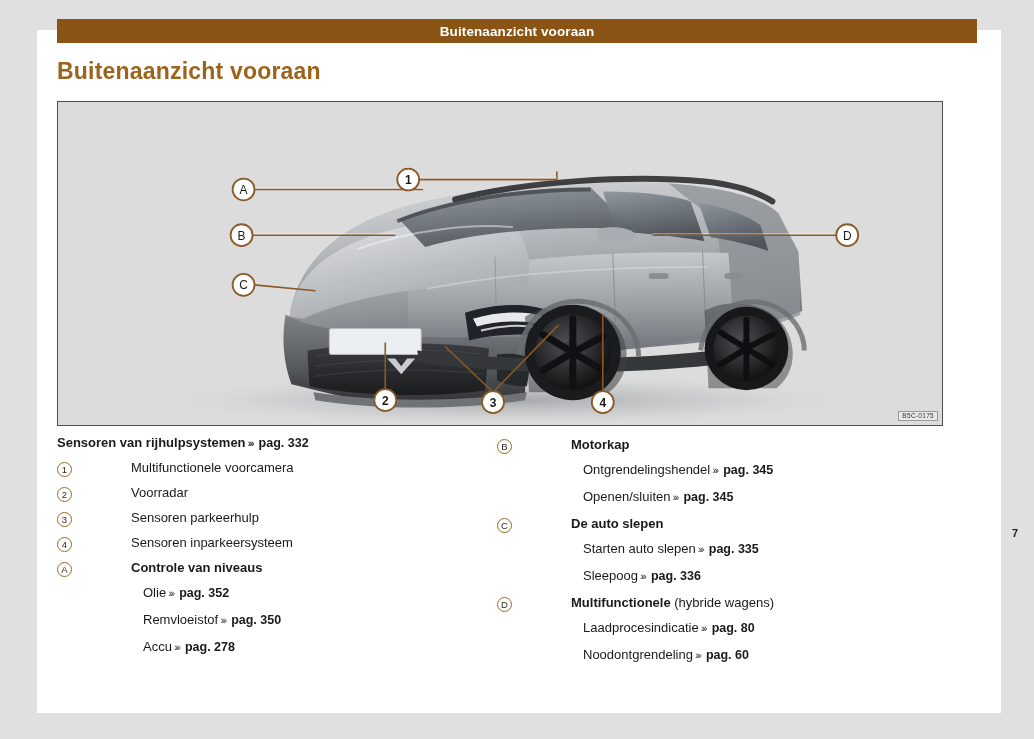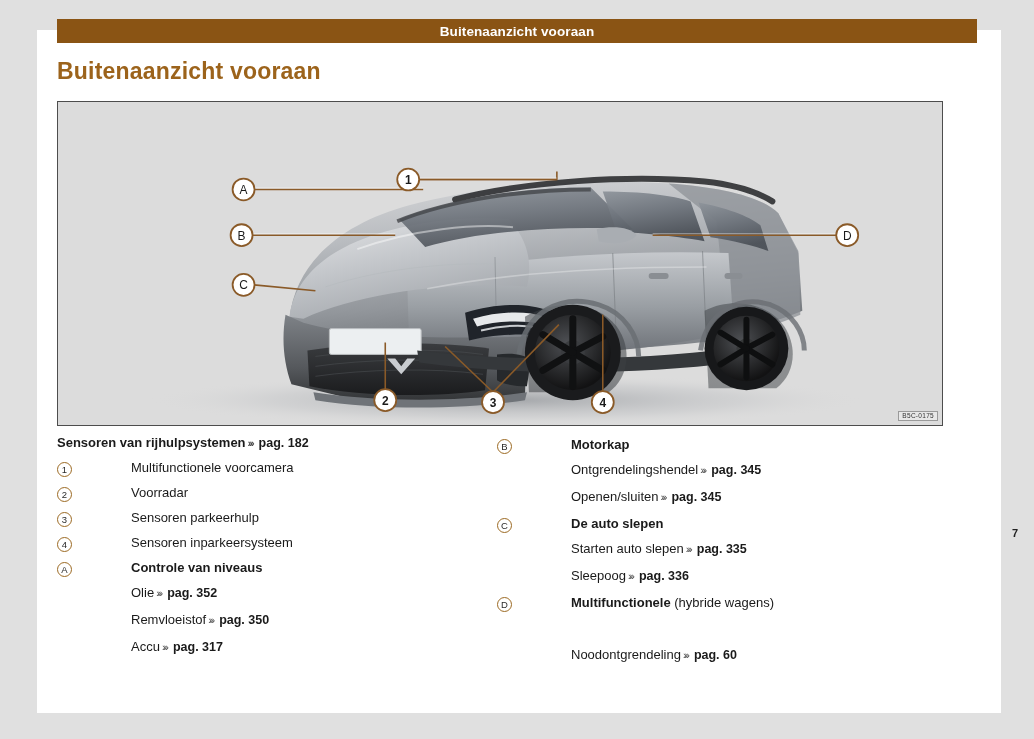--- a/index.html
+++ b/index.html
@@ -94,21 +94,21 @@
   }
   .legend-row .bullet-slot { width: 26px; flex: 0 0 26px; padding-top: 1px; }
   .legend-row .row-text {
     font-size: 13px;
     color: #1a1a1a;
     line-height: 20px;
     white-space: nowrap;
     margin-left: 48px;
   }
   .legend-row.sub .row-text { padding-left: 0; }
-  .legend-row.sub { margin-bottom: 4px; }
+  .legend-row.sub { margin-bottom: 4px; gap: 12px; }
   .legend-row.sub .bullet-slot { width: 26px; flex: 0 0 26px; }
 
   .row-text b { font-weight: bold; }
   .row-text .normal { font-weight: normal; }
 
   
   .ref-circle {
     display: inline-flex;
     align-items: center;
     justify-content: center;
@@ -358,21 +358,21 @@
       </g>
     </svg>
 
     <div class="fig-code">B5C-0175</div>
   </div>
 
   <div class="legend">
 
     <div class="legend-col">
       <div class="legend-head">
-        <span>Sensoren van rijhulpsystemen</span><span class="chev">›››</span><span class="pag">pag. 182</span>
+        <span>Sensoren van rijhulpsystemen</span><span class="chev">›››</span><span class="pag">pag. 332</span>
       </div>
       <div id="left-rows">
           <div class="legend-row">
             <div class="bullet-slot"><span class="ref-circle">1</span></div>
             <div class="row-text"><span>Multifunctionele voorcamera</span></div>
           </div>
           <div class="legend-row">
             <div class="bullet-slot"><span class="ref-circle">2</span></div>
             <div class="row-text"><span>Voorradar</span></div>
           </div>
@@ -391,21 +391,21 @@
           <div class="legend-row sub">
             <div class="bullet-slot"></div>
             <div class="row-text"><span>Olie</span><span class="chev">›››</span><span class="pag">pag. 352</span></div>
           </div>
           <div class="legend-row sub">
             <div class="bullet-slot"></div>
             <div class="row-text"><span>Remvloeistof</span><span class="chev">›››</span><span class="pag">pag. 350</span></div>
           </div>
           <div class="legend-row sub">
             <div class="bullet-slot"></div>
-            <div class="row-text"><span>Accu</span><span class="chev">›››</span><span class="pag">pag. 317</span></div>
+            <div class="row-text"><span>Accu</span><span class="chev">›››</span><span class="pag">pag. 278</span></div>
           </div>
         </div>
     </div>
 
     <div class="legend-col">
       <div id="right-rows">
           <div class="legend-row">
             <div class="bullet-slot"><span class="ref-circle">B</span></div>
             <div class="row-text"><b>Motorkap</b></div>
           </div>
@@ -428,20 +428,21 @@
           <div class="legend-row sub">
             <div class="bullet-slot"></div>
             <div class="row-text"><span>Sleepoog</span><span class="chev">›››</span><span class="pag">pag. 336</span></div>
           </div>
           <div class="legend-row">
             <div class="bullet-slot"><span class="ref-circle">D</span></div>
             <div class="row-text"><b>Multifunctionele</b><span class="normal"> (hybride wagens)</span></div>
           </div>
           <div class="legend-row sub">
             <div class="bullet-slot"></div>
+            <div class="row-text"><span>Laadprocesindicatie</span><span class="chev">›››</span><span class="pag">pag. 80</span></div>
           </div>
           <div class="legend-row sub">
             <div class="bullet-slot"></div>
             <div class="row-text"><span>Noodontgrendeling</span><span class="chev">›››</span><span class="pag">pag. 60</span></div>
           </div>
         </div>
     </div>
   </div>
 
   <div class="folio">7</div>

